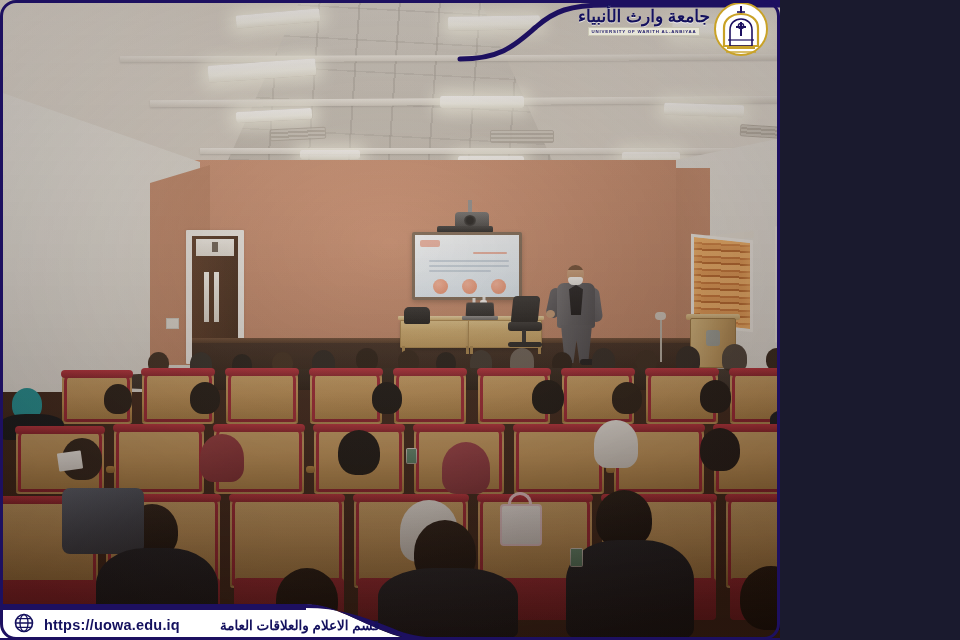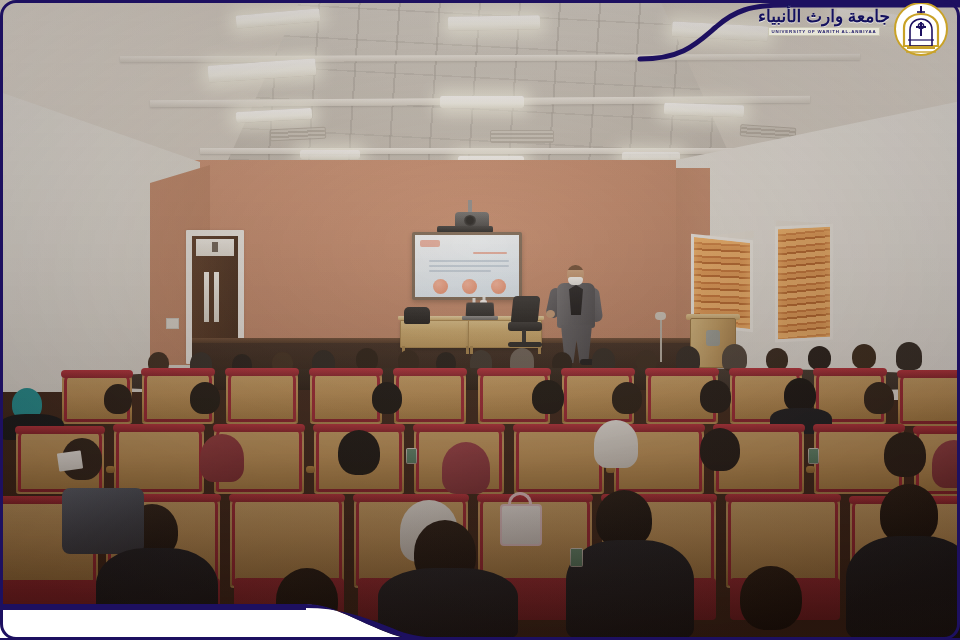--- a/index.html
+++ b/index.html
@@ -1,18 +1,18 @@
 <!DOCTYPE html>
 <html><head>
 <meta charset="utf-8">
 <style>
   html,body{margin:0;padding:0;background:#1a1a2e;}
   *{box-sizing:border-box;}
   .stage{
-    position:relative;width:960px;height:640px;overflow:hidden;
+    position:relative;width:780px;height:640px;overflow:hidden;
     font-family:"Liberation Sans", sans-serif;
     background:#2b1a12;
   }
 
   
   .photo{position:absolute;inset:0;overflow:hidden;background:#3a2318;}
 
   
   .ceiling{
     position:absolute;left:0;top:0;width:960px;height:178px;
@@ -713,15 +713,26 @@
   <div class="footer-band">
     <svg width="960" height="38" viewBox="0 0 960 38" xmlns="http://www.w3.org/2000/svg">
       <path d="M0 0 L300 0 C330 0 352 14 386 28 C404 35 418 38 436 38 L0 38 Z" fill="#ffffff"></path>
       <path d="M0 6 L300 6 C326 6 346 18 380 31 C396 37 410 38 430 38" fill="none" stroke="#1d1060" stroke-width="0"></path>
       <rect x="0" y="0" width="306" height="6" fill="#1d1060"></rect>
       <path d="M306 0 C332 0 350 14 384 27 C402 34 416 37 436 38 L960 38 L960 34 L440 34 C420 33 408 31 392 24 C360 11 338 4 306 4 Z" fill="#1d1060"></path>
       <rect x="0" y="34" width="960" height="4" fill="#1d1060"></rect>
     </svg>
   </div>
 
+  <div class="footer-content">
+    <span class="globe">
+      <svg width="20" height="20" viewBox="0 0 20 20" xmlns="http://www.w3.org/2000/svg">
+        <circle cx="10" cy="10" r="8.5" fill="none" stroke="#14115e" stroke-width="1.6"></circle>
+        <ellipse cx="10" cy="10" rx="4" ry="8.5" fill="none" stroke="#14115e" stroke-width="1.3"></ellipse>
+        <path d="M1.5 10 L18.5 10 M3 5.6 L17 5.6 M3 14.4 L17 14.4" stroke="#14115e" stroke-width="1.3"></path>
+      </svg>
+    </span>
+    <span class="url">https://uowa.edu.iq</span>
+    <span class="dept">قسم الاعلام والعلاقات العامة</span>
+  </div>
 
   <div class="frame"></div>
 </div>
 
 </body></html>

